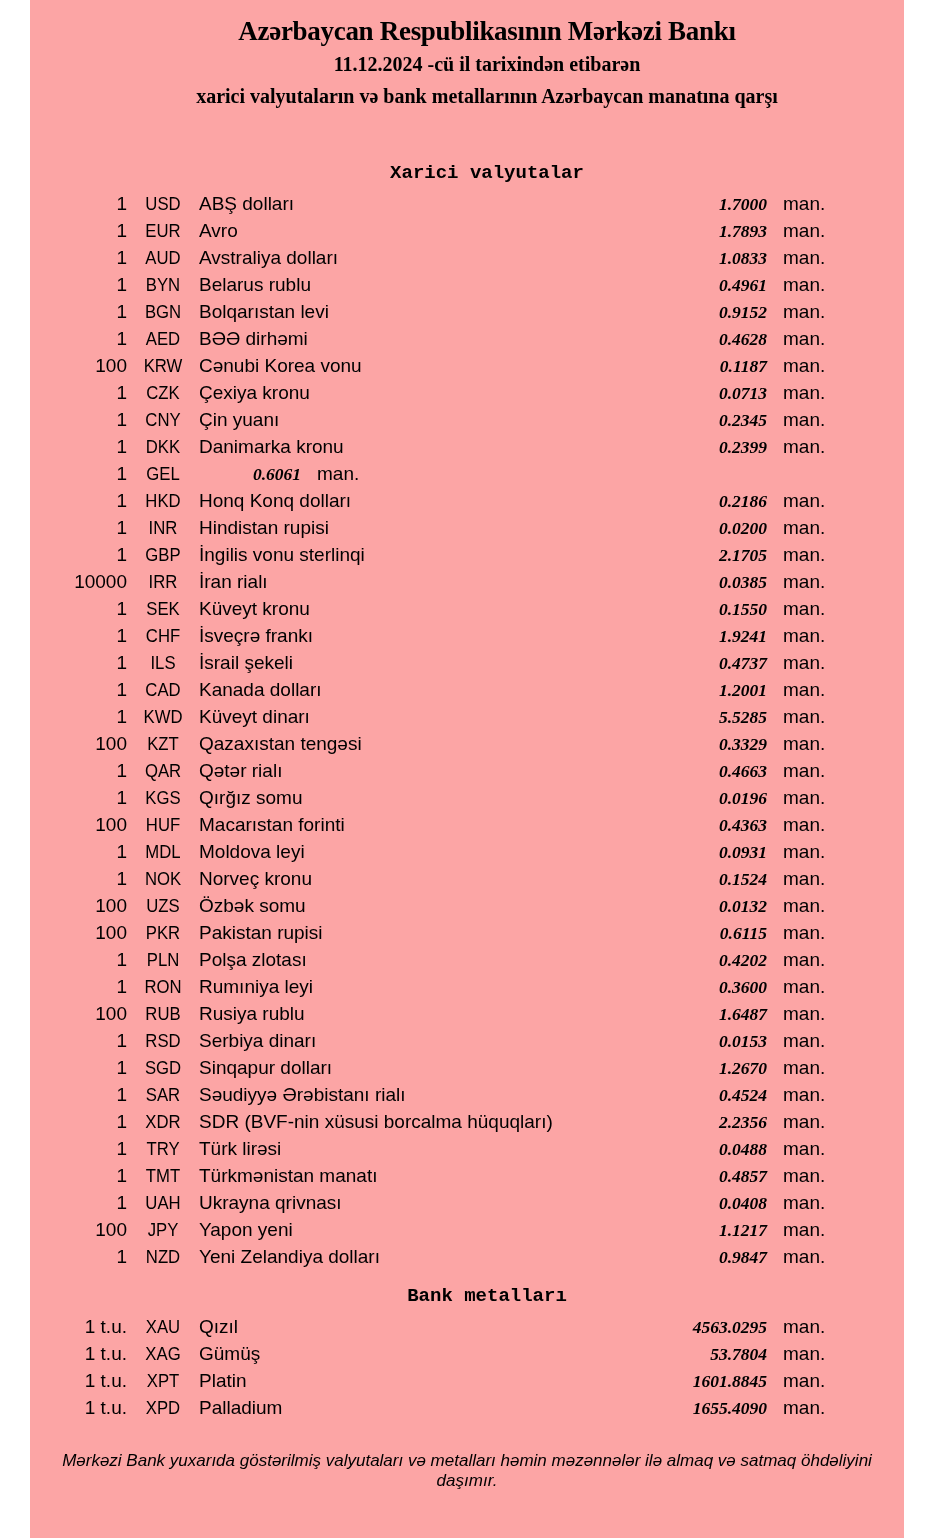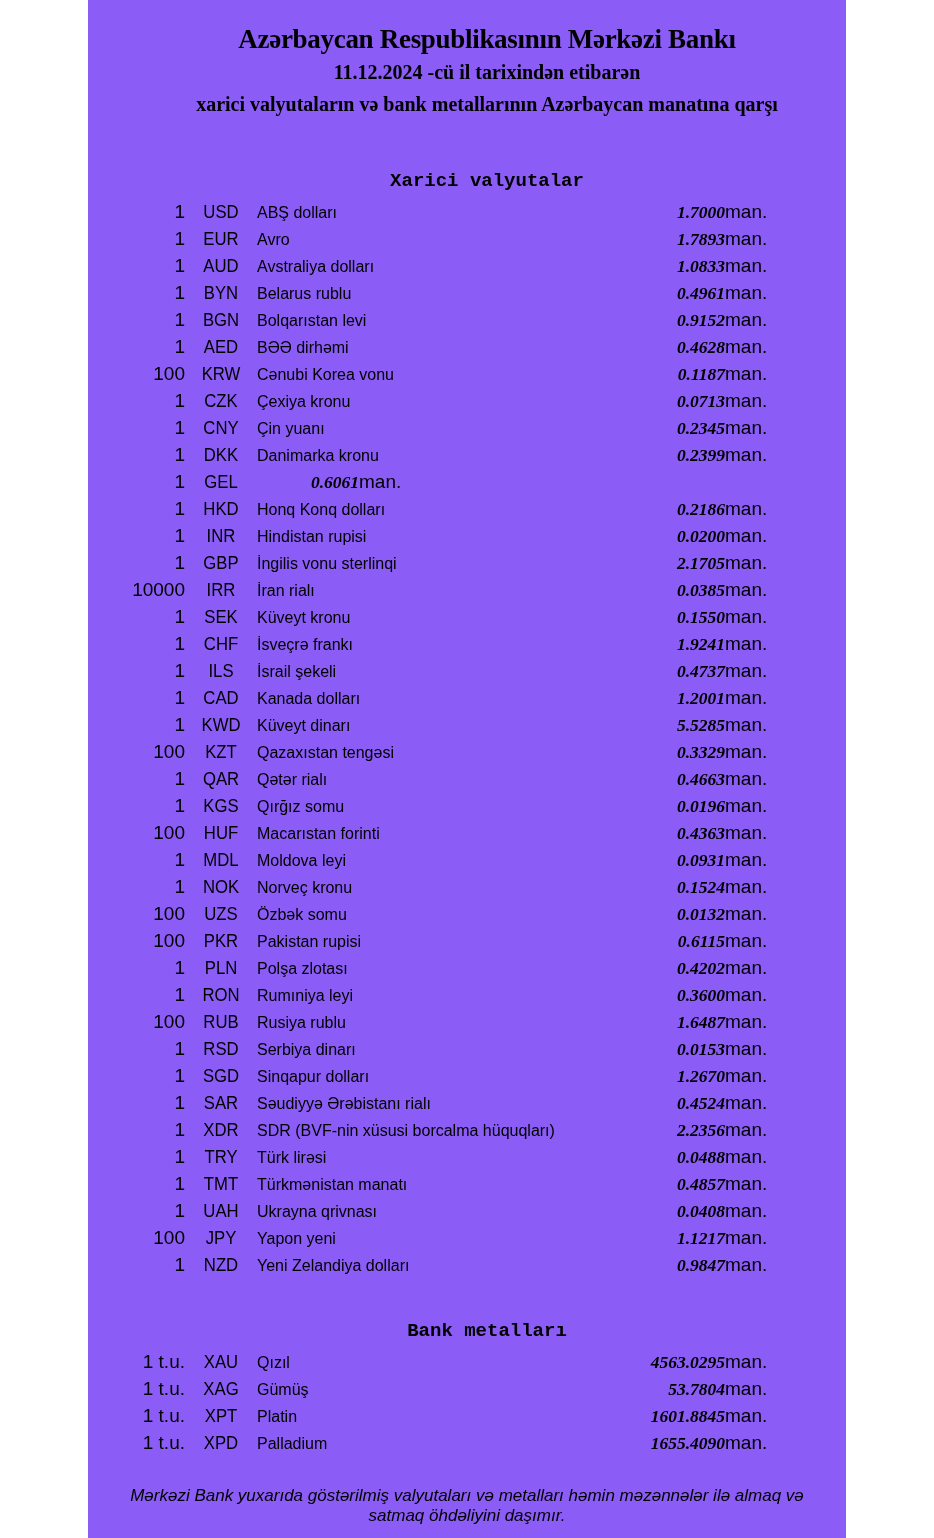--- a/index.html
+++ b/index.html
@@ -1,55 +1,55 @@
 <!DOCTYPE html>
 <html><head>
 <meta charset="utf-8">
 <style>
   html, body { margin: 0; padding: 0; background: #ffffff; }
   .page {
-    width: 758px; height: 1538px; margin: 0 auto; box-sizing: border-box;
-    padding-top: 26px; background: #8b5cf6; color: #000000;
+    width: 874px; height: 1538px; margin: 0 auto; box-sizing: border-box;
+    padding-top: 18px; background: #fca5a5; color: #000000;
     font-family: "Liberation Sans", sans-serif; overflow: hidden; position: relative;
   }
   .centered { text-align: center; padding-left: 40px; }
   .doc-title {
     font-family: "Liberation Serif", serif; font-weight: bold; font-size: 27px;
     line-height: 1.0; margin: 0; letter-spacing: -0.3px;
   }
   .date-line {
     font-family: "Liberation Serif", serif; font-weight: bold; font-size: 20px;
     line-height: 1.1; margin-top: 8px;
   }
   .subtitle {
     font-family: "Liberation Serif", serif; font-weight: bold; font-size: 20px;
     line-height: 1.1; margin-top: 10px;
   }
   .section-title {
     font-family: Liberation Mono, monospace; font-weight: bold; font-size: 19px;
     line-height: 1.1; margin: 0; text-align: center; padding-left: 40px;
   }
   .currencies .section-title { margin-top: 56px; }
-  .metals .section-title { margin-top: 43px; }
+  .metals .section-title { margin-top: 16px; }
   .rows { margin-top: 6px; }
   .row {
     display: flex; align-items: baseline; height: 27px; line-height: 27px;
     padding-left: 40px; padding-right: 74px; white-space: nowrap;
   }
   .qty  { width: 57px; text-align: right; font-size: 19px; }
   .code {
     width: 56px; margin-left: 8px; text-align: center; font-size: 19px;
     display: inline-block; transform: scaleX(0.88); transform-origin: 50% 50%;
   }
-  .name { flex: 1; margin-left: 8px; font-size: 16px; overflow: hidden; }
+  .name { flex: 1; margin-left: 8px; font-size: 19px; overflow: hidden; }
   .rate {
     width: 110px; text-align: right; font-family: "Liberation Serif", serif;
     font-style: italic; font-weight: bold; font-size: 17.5px;
   }
-  .man  { width: 47px; font-size: 19px; }
+  .man  { width: 47px; margin-left: 16px; font-size: 19px; }
   .footer-note {
     font-family: Liberation Sans, sans-serif; font-style: italic; font-size: 17px;
     line-height: 1.2; text-align: center; margin-top: 30px; padding: 0 20px;
   }
 </style>
 </head>
 <body>
 
 <div class="page">
 

